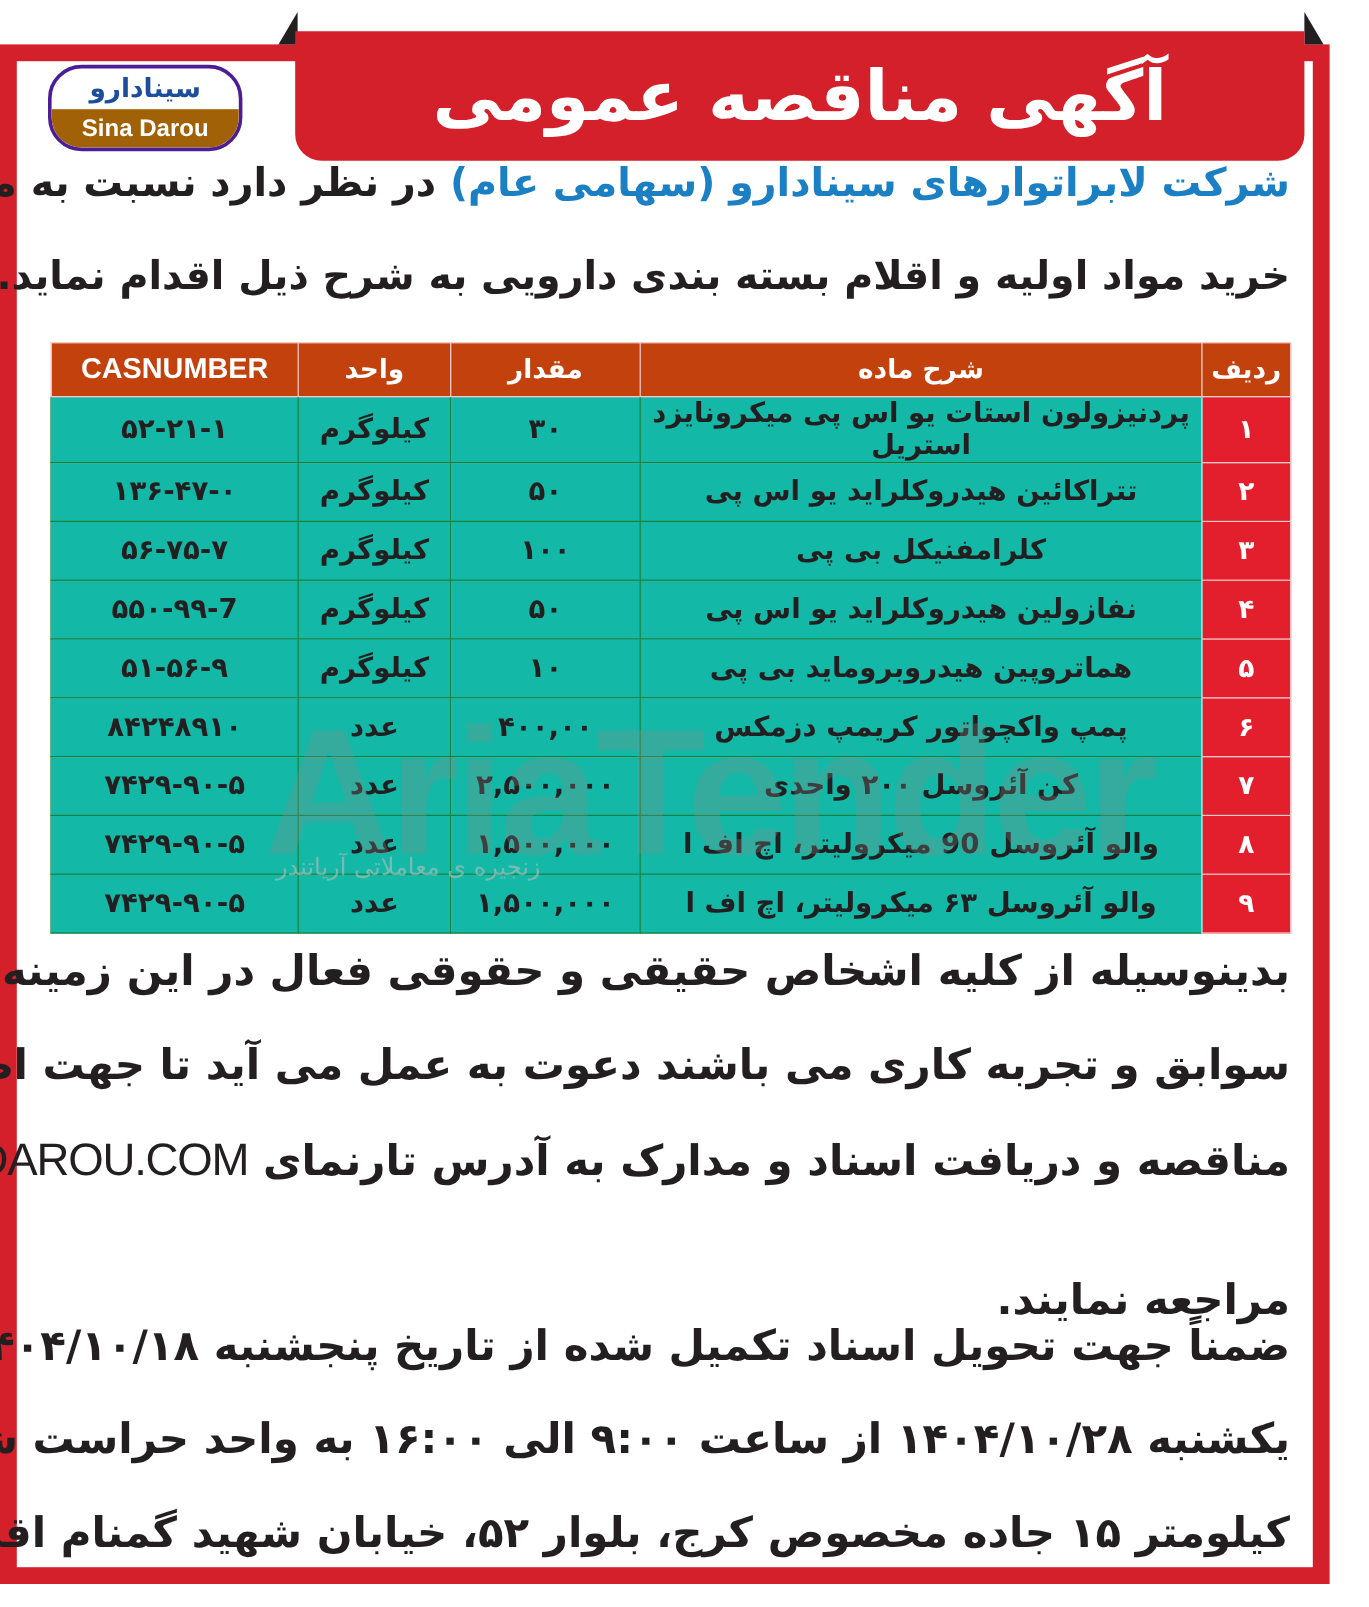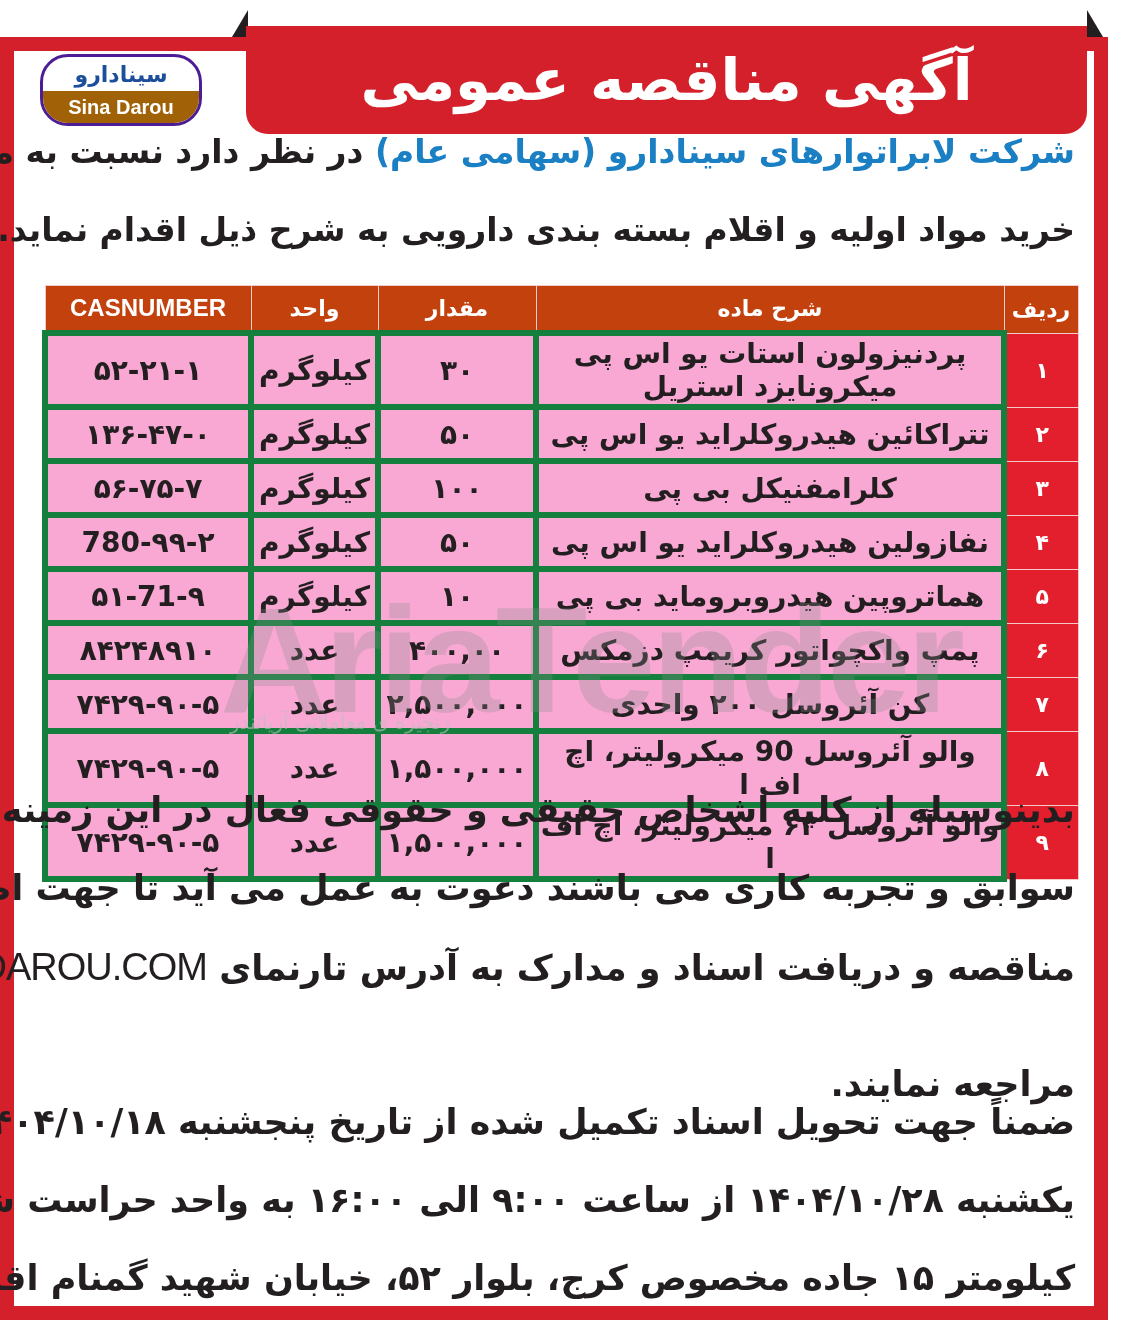--- a/index.html
+++ b/index.html
@@ -26,22 +26,22 @@
                  font-weight:bold; font-family:"Liberation Sans", sans-serif; }
   .intro { position:absolute; right:66px; width:1040px; direction:rtl; text-align:right;
            font-size:33px; font-weight:bold; color:#231f20; white-space:nowrap; }
   .intro1 { top:132px; }
   .intro2 { top:210px; }
   .company { color:#1b7fc4; }
   table.items { position:absolute; left:42px; top:285px; width:1033px;
                 border-collapse:collapse; direction:rtl; table-layout:fixed; }
   table.items th { background:#c2410c; color:#fff; font-size:22px; font-weight:bold;
                    height:42px; border:1px solid #f3c9cb; }
-  table.items td { background:#f9a8d4; color:#231f20; font-size:28px; font-weight:bold;
-                   height:46px; text-align:center; border:6px solid #15803d; }
+  table.items td { background:#14b8a6; color:#231f20; font-size:23px; font-weight:bold;
+                   height:46px; text-align:center; border:1px solid #15803d; }
   table.items td.rownum { background:#e41f2d; color:#fff; border:1px solid #f3c9cb;
                           font-size:22px; }
   table.items th.cas { font-family:"Liberation Sans", sans-serif; font-size:24px; }
   .watermark { position:absolute; left:220px; top:585px; width:700px; height:180px;
                pointer-events:none; opacity:0.28; color:#8a8a8a; font-weight:bold;
                font-family:"Liberation Sans", sans-serif; font-size:150px;
                line-height:150px; letter-spacing:-4px; }
   .watermark-sub { position:absolute; left:230px; top:710px; font-size:20px;
                    color:#bdbdbd; opacity:0.6; direction:rtl; white-space:nowrap; }
   .body-text { position:absolute; right:66px; width:1040px; direction:rtl; text-align:justify;
@@ -109,28 +109,28 @@
       <td>کلرامفنیکل بی پی</td>
       <td>۱۰۰</td>
       <td>کیلوگرم</td>
       <td>۵۶-۷۵-۷</td>
     </tr>
     <tr>
       <td class="rownum">۴</td>
       <td>نفازولین هیدروکلراید یو اس پی</td>
       <td>۵۰</td>
       <td>کیلوگرم</td>
-      <td>780-۹۹-۲</td>
+      <td>۵۵۰-۹۹-7</td>
     </tr>
     <tr>
       <td class="rownum">۵</td>
       <td>هماتروپین هیدروبروماید بی پی</td>
       <td>۱۰</td>
       <td>کیلوگرم</td>
-      <td>۵۱-71-۹</td>
+      <td>۵۱-۵۶-۹</td>
     </tr>
     <tr>
       <td class="rownum">۶</td>
       <td>پمپ واکچواتور کریمپ دزمکس</td>
       <td>۴۰۰,۰۰</td>
       <td>عدد</td>
       <td>۸۴۲۴۸۹۱۰</td>
     </tr>
     <tr>
       <td class="rownum">۷</td>

